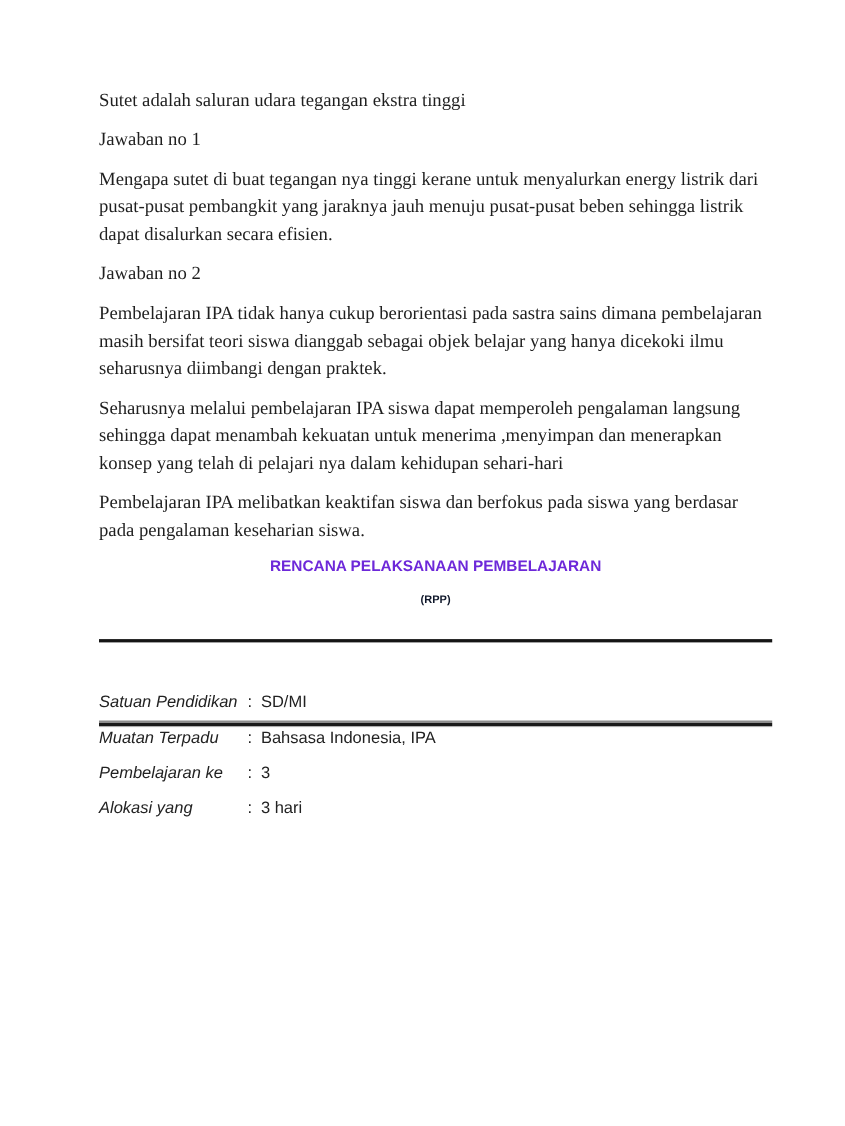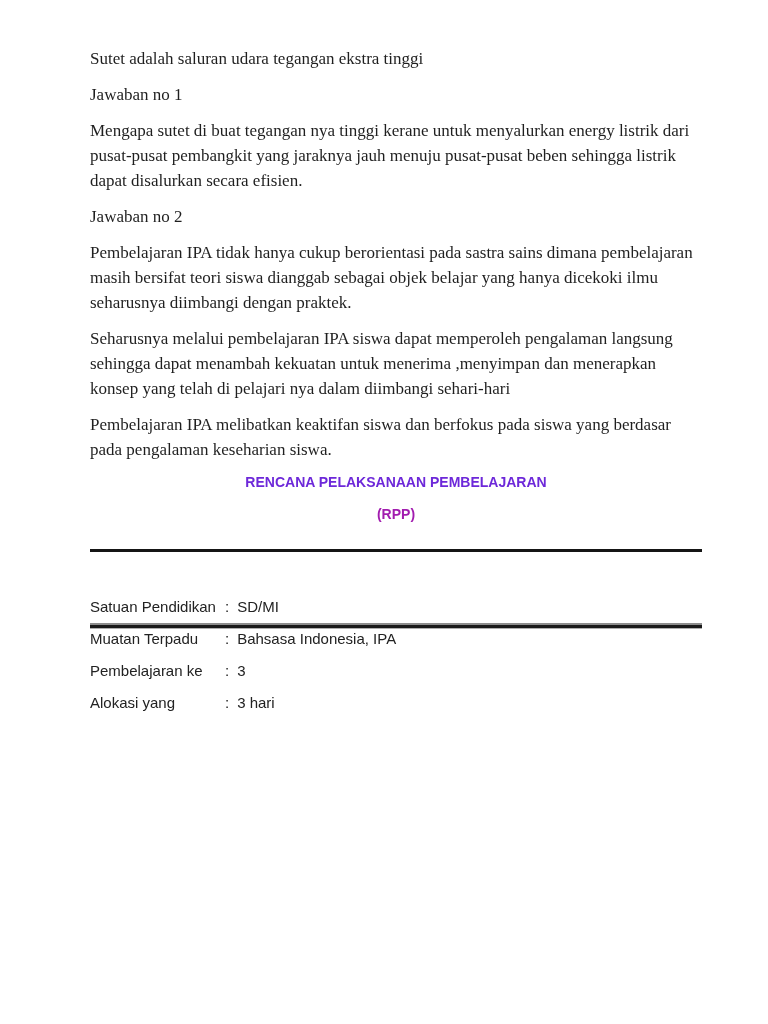--- a/index.html
+++ b/index.html
@@ -10,20 +10,21 @@
   .page {
     position: relative;
     width: 768px;
     height: 1024px;
     background: #ffffff;
     color: #1f1f1f;
     overflow: hidden;
   }
   .content {
     padding: 46px 66px 0 90px; 
+    margin-top: 32px;
   }
   
   .para {
     font-family: "Liberation Serif", "DejaVu Serif", serif;
     font-size: 17px;
     line-height: 25px;
     margin: 0 0 11px 0;
     color: #1f1f1f;
   }
   
@@ -32,25 +33,25 @@
     font-weight: bold;
     font-size: 14px;
     line-height: 18px;
     text-align: center;
     margin: 10px 0 0 0;
     color: #6d28d9;
   }
   .rpp-subtitle {
     font-family: "Liberation Sans", "DejaVu Sans", sans-serif;
     font-weight: bold;
-    font-size: 14px;
+    font-size: 10px;
     line-height: 18px;
     text-align: center;
     margin: 14px 0 0 0;
-    color: #a21caf;
+    color: #0f172a;
   }
   .rule {
     height: 3px;
     background: #151515;
     margin-top: 26px;
     border: none;
   }
   
   .details {
     margin-top: 39px;
@@ -59,20 +60,21 @@
     color: #222222;
   }
   .row {
     height: 32px;
     line-height: 32px;
     white-space: nowrap;
   }
   .row .label {
     display: inline-block;
     width: 135px;
+    font-style: italic;
   }
   .row .colon {
     display: inline-block;
   }
   .row .value {
     margin-left: 8px;
   }
   
   .double-rule {
     height: 6px;
@@ -89,21 +91,21 @@
 <body>
 
 <div class="page">
   <div class="content">
 
     <p class="para">Sutet adalah saluran udara tegangan ekstra tinggi</p>
     <p class="para">Jawaban no 1</p>
     <p class="para">Mengapa sutet di buat tegangan nya tinggi kerane untuk menyalurkan energy listrik dari pusat-pusat pembangkit yang jaraknya jauh menuju pusat-pusat beben sehingga listrik dapat disalurkan secara efisien.</p>
     <p class="para">Jawaban no 2</p>
     <p class="para">Pembelajaran IPA tidak hanya cukup berorientasi pada sastra sains dimana pembelajaran masih bersifat teori siswa dianggab sebagai objek belajar yang hanya dicekoki ilmu seharusnya diimbangi dengan praktek.</p>
-    <p class="para">Seharusnya melalui pembelajaran IPA siswa dapat memperoleh pengalaman langsung sehingga dapat menambah kekuatan untuk menerima ,menyimpan dan menerapkan konsep yang telah di pelajari nya dalam diimbangi sehari-hari</p>
+    <p class="para">Seharusnya melalui pembelajaran IPA siswa dapat memperoleh pengalaman langsung sehingga dapat menambah kekuatan untuk menerima ,menyimpan dan menerapkan konsep yang telah di pelajari nya dalam kehidupan sehari-hari</p>
     <p class="para">Pembelajaran IPA melibatkan keaktifan siswa dan berfokus pada siswa yang berdasar pada pengalaman keseharian siswa.</p>
 
     <h1 class="rpp-title">RENCANA PELAKSANAAN PEMBELAJARAN</h1>
     <h2 class="rpp-subtitle">(RPP)</h2>
 
     <div class="rule"></div>
 
     <div class="details">
 
       <div class="row">

